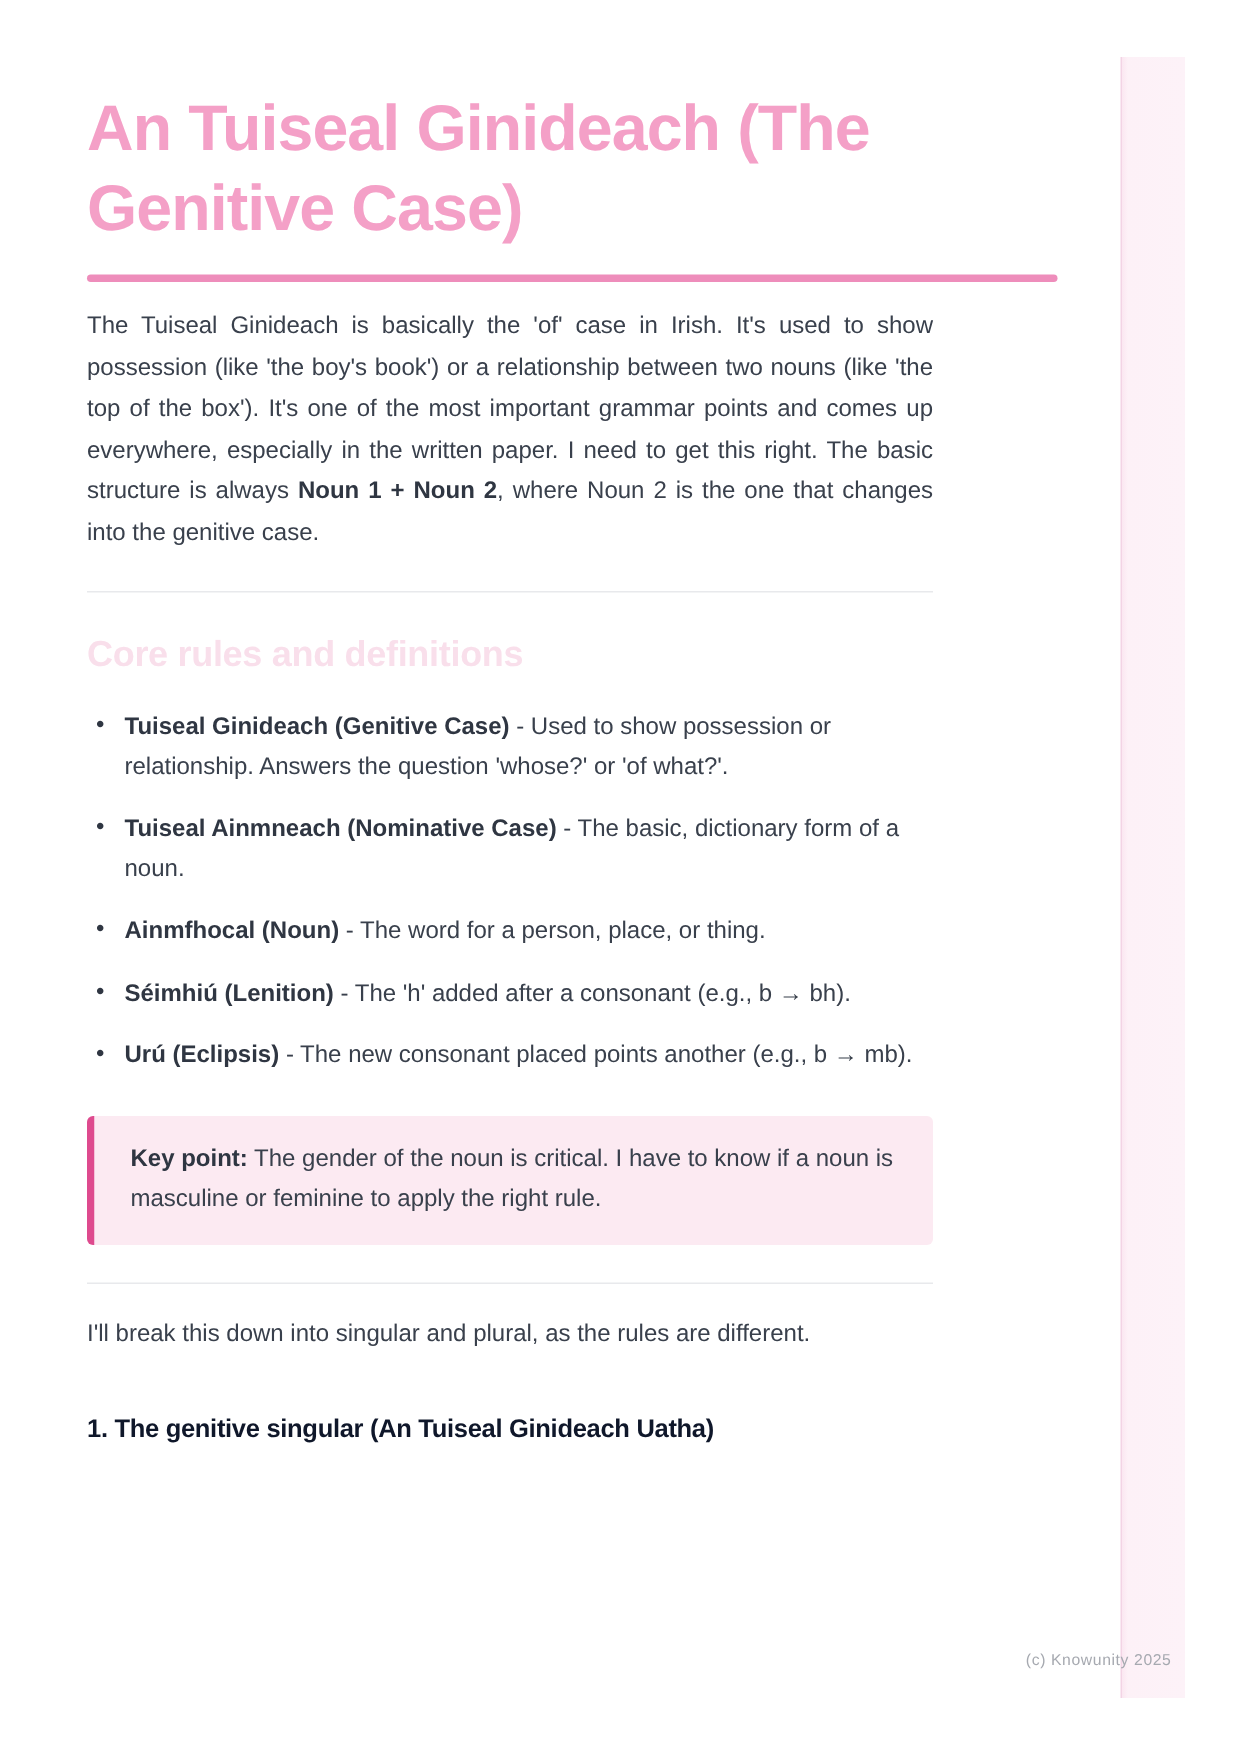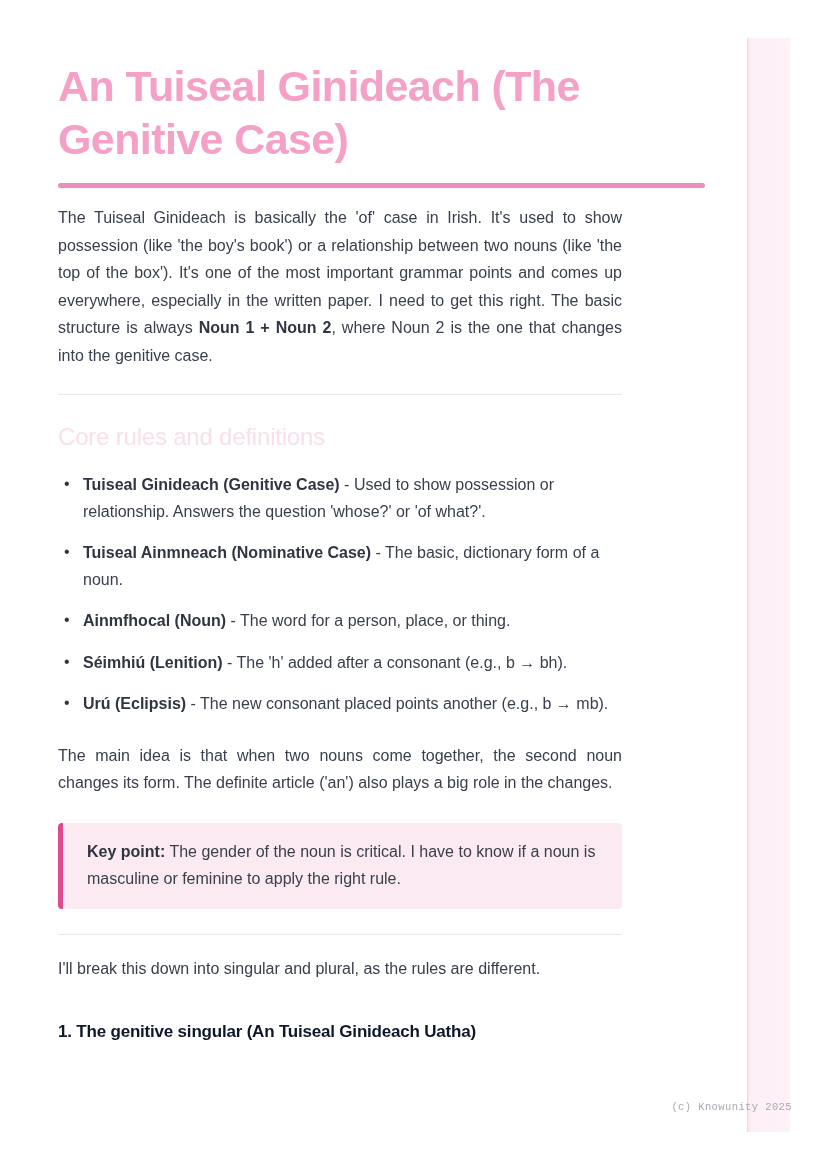--- a/index.html
+++ b/index.html
@@ -57,21 +57,21 @@
     margin-top:25px;
     border:none;
     border-top:1px solid #e8e9ec;
     width:564px; height:0;
   }
 
   h2.section-h {
     margin-top:26px;
     font-size:24px;
     line-height:31px;
-    font-weight:400;
+    font-weight:700;
     color:#f9dfeb;
     letter-spacing:-0.2px;
   }
   h3.subsection-h {
     margin-top:36px;
     font-size:17px;
     line-height:27px;
     font-weight:700;
     color:#0f172a;
     letter-spacing:-0.2px;
@@ -100,26 +100,25 @@
     border-radius:4px;
     padding:15px 22px 16px 24px;
     font-size:16px;
     line-height:27.5px;
   }
 
   .single-line { text-align:left; }
 
   .footer {
     position:absolute;
-    right:36px;
+    right:47px;
     top:1101px;
     font-size:10.5px;
     letter-spacing:0.4px;
     color:#a6a9b0;
-    font-family:Liberation Mono, monospace;
   }
 </style>
 </head>
 <body>
 
 <div class="page">
 
   <div class="edge-strip"></div>
 
   <div class="content">
@@ -146,21 +145,20 @@
         <span class="bullet">•</span><span class="li-term">Ainmfhocal (Noun)</span><span> - The word for a person, place, or thing.</span>
       </li>
       <li>
         <span class="bullet">•</span><span class="li-term">Séimhiú (Lenition)</span><span> - The 'h' added after a consonant (e.g., b → bh).</span>
       </li>
       <li>
         <span class="bullet">•</span><span class="li-term">Urú (Eclipsis)</span><span> - The new consonant placed points another (e.g., b → mb).</span>
       </li>
     </ul>
 
-    <p class="body-par" style="margin-top:24px;">The main idea is that when two nouns come together, the second noun changes its form. The definite article ('an') also plays a big role in the changes.</p>
 
     <div class="callout">
       <strong>Key point:</strong><span> The gender of the noun is critical. I have to know if a noun is masculine or feminine to apply the right rule.</span>
     </div>
 
     <hr class="divider">
 
 
     <p class="body-par single-line" style="margin-top:20px;">I'll break this down into singular and plural, as the rules are different.</p>
 

